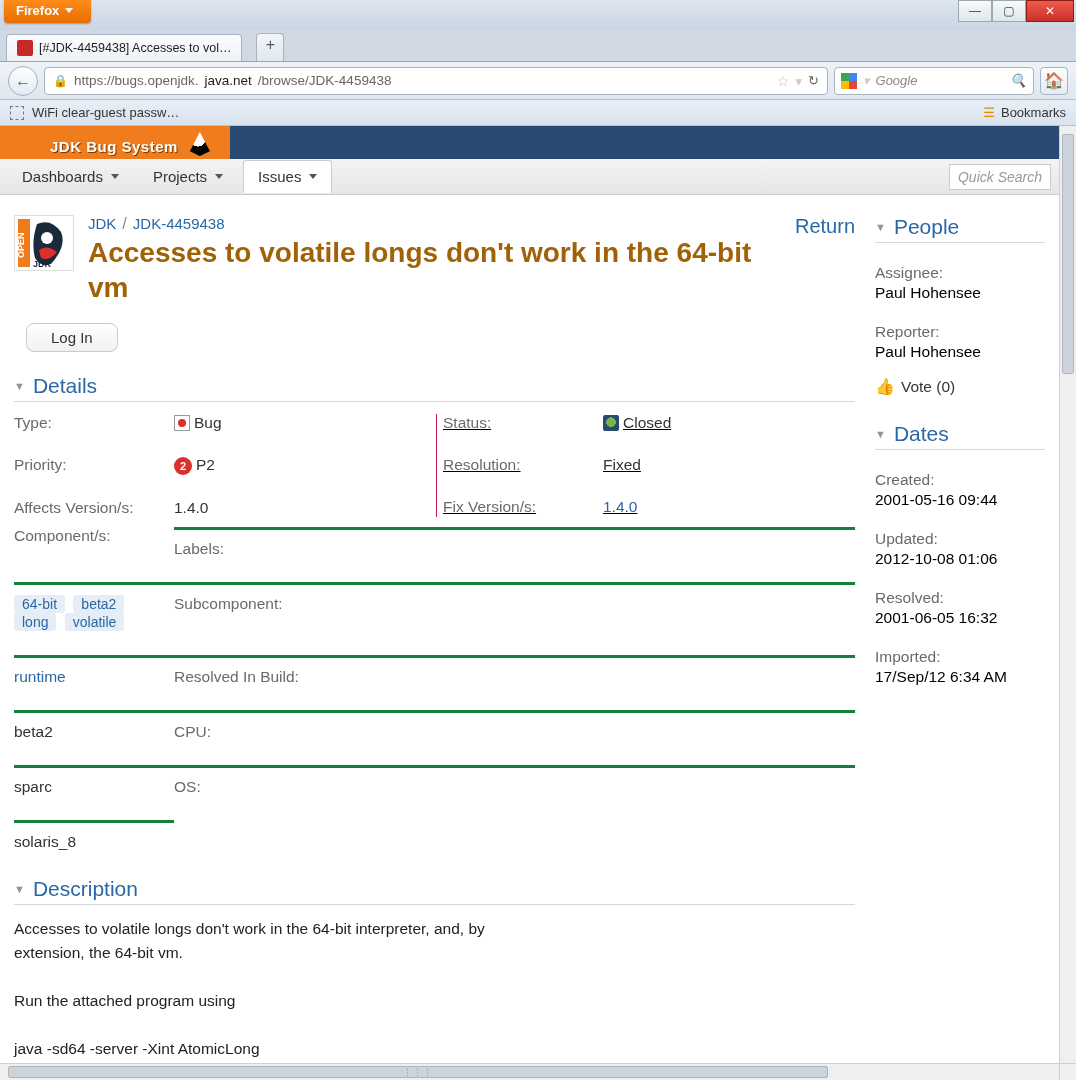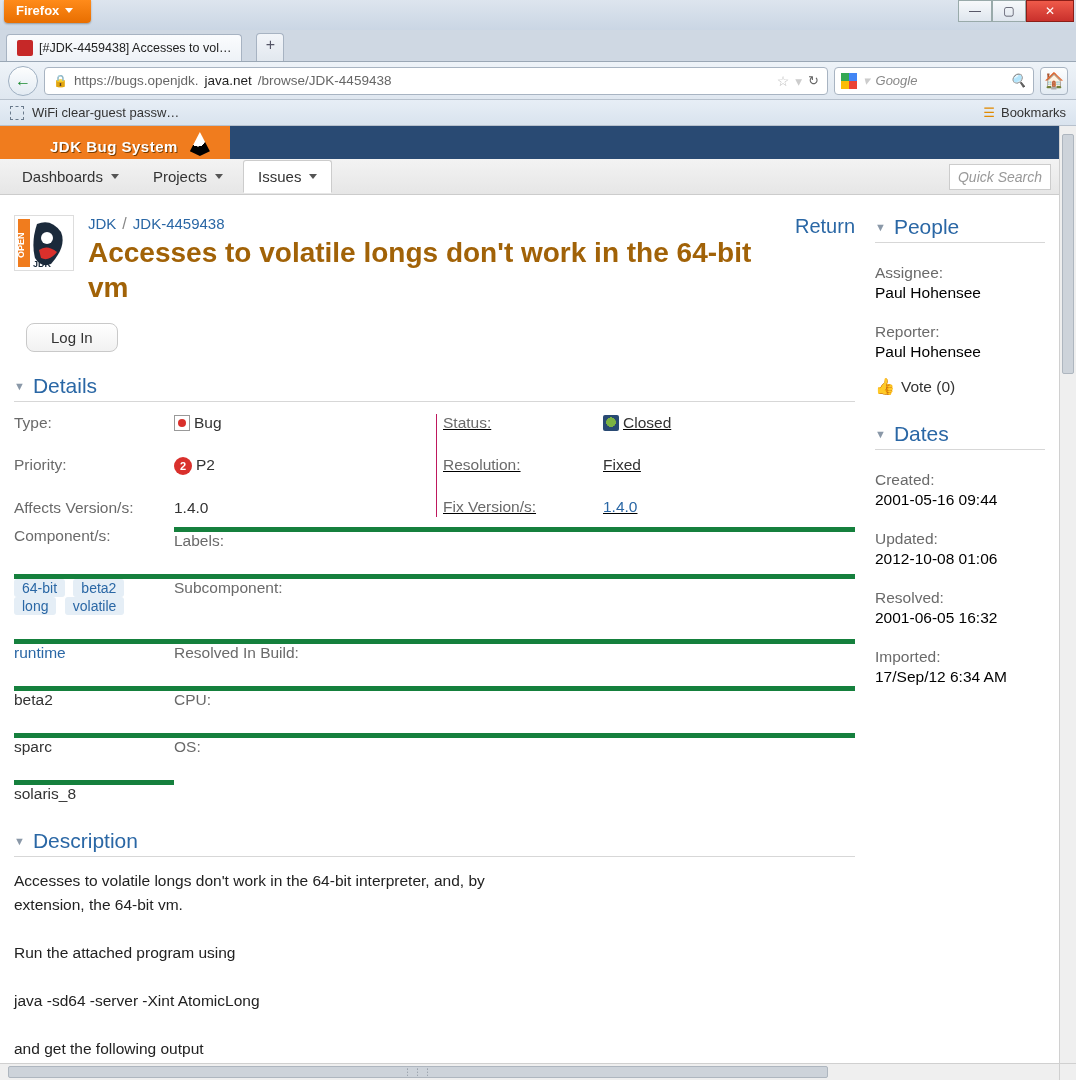--- a/index.html
+++ b/index.html
@@ -78,21 +78,21 @@
 .modhdr h2{ color:#2a67a5; font-size:21px; font-weight:400;}
 
 .details-grid{ display:grid; grid-template-columns: 160px 1fr; row-gap:24px; font-size:15.5px; color:#333;}
 .details-grid .lbl{ color:#6a6a6a;}
 .two-up{ display:flex; gap:10px;}
 .two-up > div{flex:1;}
 .two-up .colsep{border-left:1px solid #be185d; padding-left:6px;text-decoration:underline;}
 
 .link{ color:#2a67a5; text-decoration:none;}
 .lozenge{ display:inline-block; background:#e5eef6; color:#2a67a5; border-radius:3px; padding:1px 8px; font-size:14px; margin-right:4px;}
-.rowline{ border-top:5px solid #15803d; }
+.rowline{ border-top:3px solid #15803d; padding-top:10px;}
 
 .ptico{display:inline-flex;width:18px;height:18px;border-radius:50%;background:#d9302c;color:#fff;align-items:center;justify-content:center;font-size:11px;font-weight:700;margin-right:4px;}
 .bugico{display:inline-block;width:16px;height:16px;border:1px solid #999;background:#fff;position:relative;margin-right:4px;vertical-align:-3px;}
 .bugico::after{content:"";position:absolute;left:3px;top:3px;width:8px;height:8px;border-radius:50%;background:#d9302c;}
 .statico{display:inline-block;width:16px;height:16px;margin-right:4px;vertical-align:-3px;background:radial-gradient(circle at 50% 45%, #7cb342 0 40%, transparent 41%),linear-gradient(#294a73,#294a73);border-radius:2px;}
 
 .desc{ font-size:15.5px; color:#222; line-height:1.55; white-space:pre-wrap;}
 .side .modhdr{margin-bottom:10px;}
 .side .field{margin-bottom:16px; font-size:15.5px;}
 .side .field .lbl{color:#6a6a6a; margin-bottom:2px;margin-top:21px;}

